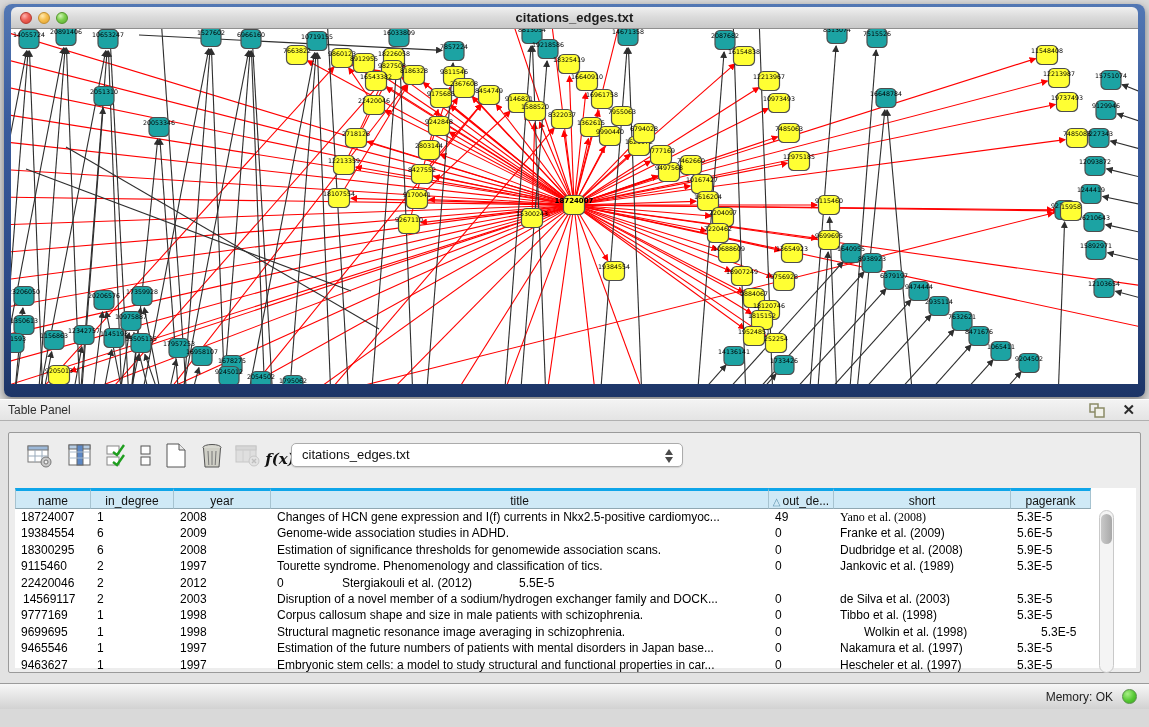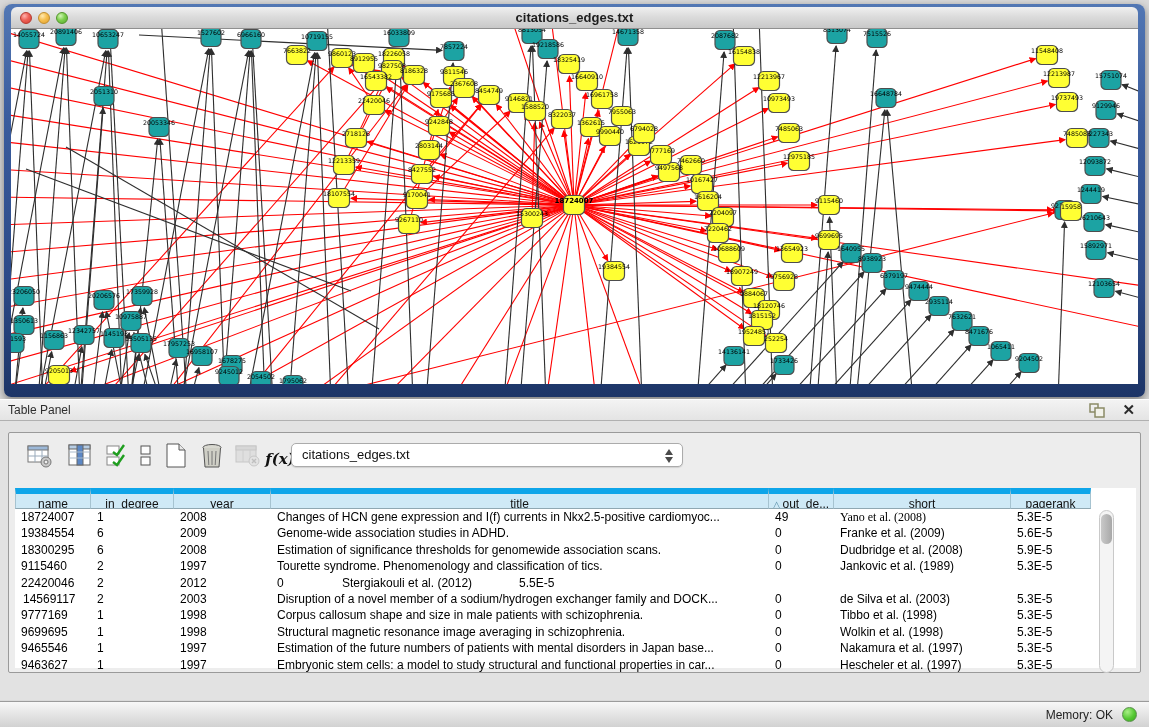--- a/index.html
+++ b/index.html
@@ -46,21 +46,21 @@
   .dropdown { position:absolute; left:282px; top:10px; width:392px; height:24px; background:#ffffff;
     border:1px solid #ababab; border-radius:5px; font-size:13px; color:#111;
     padding:3px 24px 0 10px; cursor:pointer; box-shadow:0 1px 1px rgba(0,0,0,.12); }
   .dd-stepper { position:absolute; right:7px; top:4px; width:11px; height:16px; }
   .dd-stepper:before, .dd-stepper:after { content:""; position:absolute; left:1px; border-left:4.5px solid transparent; border-right:4.5px solid transparent; }
   .dd-stepper:before { top:1px; border-bottom:6px solid #4b4b4b; }
   .dd-stepper:after  { bottom:1px; border-top:6px solid #4b4b4b; }
 
   .grid { position:absolute; left:6px; top:55px; width:1121px; height:180px; background:#ffffff; }
   .grid-header { display:flex; height:21px; }
-  .gh-cell { background:#cfe9f6; border-right:1px solid #a6c3d0; border-top:6px solid #0ea5e9;
+  .gh-cell { background:#cfe9f6; border-right:1px solid #a6c3d0; border-top:3px solid #0ea5e9;
     border-bottom:1px solid #8fa7b2; font-size:12px; color:#111; text-align:center;
     line-height:20px; overflow:hidden; white-space:nowrap; }
   .gh-cell:first-child { border-left:1px solid #a6c3d0; }
   .sort-tri { color:#5f93ad; font-size:10px; margin-right:2px; }
   .grid-rows { position:relative; }
   .grid-row { display:flex; height:16.4px; }
   .gr-cell { font-size:12px; color:#000; line-height:16px; white-space:nowrap; overflow:hidden;
     padding-left:6px; }
   .vscroll { position:absolute; left:1084px; top:22px; width:15px; height:163px;
     background:#f4f4f4; border:1px solid #c9c9c9; border-radius:8px; }
@@ -68,21 +68,21 @@
 
   .tabs { position:absolute; left:0; right:0; top:262px; display:flex; justify-content:center; }
   .seg { height:20px; font-size:12.5px; font-weight:700; padding:0 14px; line-height:19px;
     background:linear-gradient(180deg,#ffffff,#e4e4e4); color:#1c1c1c; border:1px solid #8e8e8e;
     border-left:none; cursor:pointer; }
   .seg:first-child { border-left:1px solid #8e8e8e; border-radius:4px 0 0 4px; }
   .seg:last-child { border-radius:0 4px 4px 0; }
   .seg.active { background:linear-gradient(180deg,#8c8c8c,#6f6f6f); color:#efefef; }
 
   
-  .status-bar { position:absolute; left:0; top:701px; width:1149px; height:26px;
+  .status-bar { position:absolute; left:0; top:683px; width:1149px; height:26px;
     background:linear-gradient(180deg,#f7f7f7,#d2d2d2); border-top:1px solid #9b9b9b; }
   .mem-label { position:absolute; right:36px; top:6px; font-size:12px; color:#1e1e1e; }
   .mem-dot { position:absolute; right:12px; top:5px; width:15px; height:15px; border-radius:50%;
     background:radial-gradient(circle at 35% 30%,#a8ef86,#54c832 55%,#3aa61e); border:1px solid #58904a; }
 </style>
 </head>
 <body>
 
 <div id="app">
 
@@ -688,21 +688,21 @@
                 <div class="gr-cell" style="width: 65px;">0</div>
                 <div class="gr-cell" style="width: 177px;">Tibbo et al. (1998)</div>
                 <div class="gr-cell" style="width: 80px;">5.3E-5</div>
               </div>
               <div class="grid-row">
                 <div class="gr-cell" style="width: 76px;">9699695</div>
                 <div class="gr-cell" style="width: 83px;">1</div>
                 <div class="gr-cell" style="width: 97px;">1998</div>
                 <div class="gr-cell" style="width: 498px;">Structural magnetic resonance image averaging in schizophrenia.</div>
                 <div class="gr-cell" style="width: 65px;">0</div>
-                <div class="gr-cell" style="width: 177px;">Wolkin et al. (1998)</div>
+                <div class="gr-cell" style="width: 177px; margin-left: 24px;">Wolkin et al. (1998)</div>
                 <div class="gr-cell" style="width: 80px;">5.3E-5</div>
               </div>
               <div class="grid-row">
                 <div class="gr-cell" style="width: 76px;">9465546</div>
                 <div class="gr-cell" style="width: 83px;">1</div>
                 <div class="gr-cell" style="width: 97px;">1997</div>
                 <div class="gr-cell" style="width: 498px;">Estimation of the future numbers of patients with mental disorders in Japan base...</div>
                 <div class="gr-cell" style="width: 65px;">0</div>
                 <div class="gr-cell" style="width: 177px;">Nakamura et al. (1997)</div>
                 <div class="gr-cell" style="width: 80px;">5.3E-5</div>

